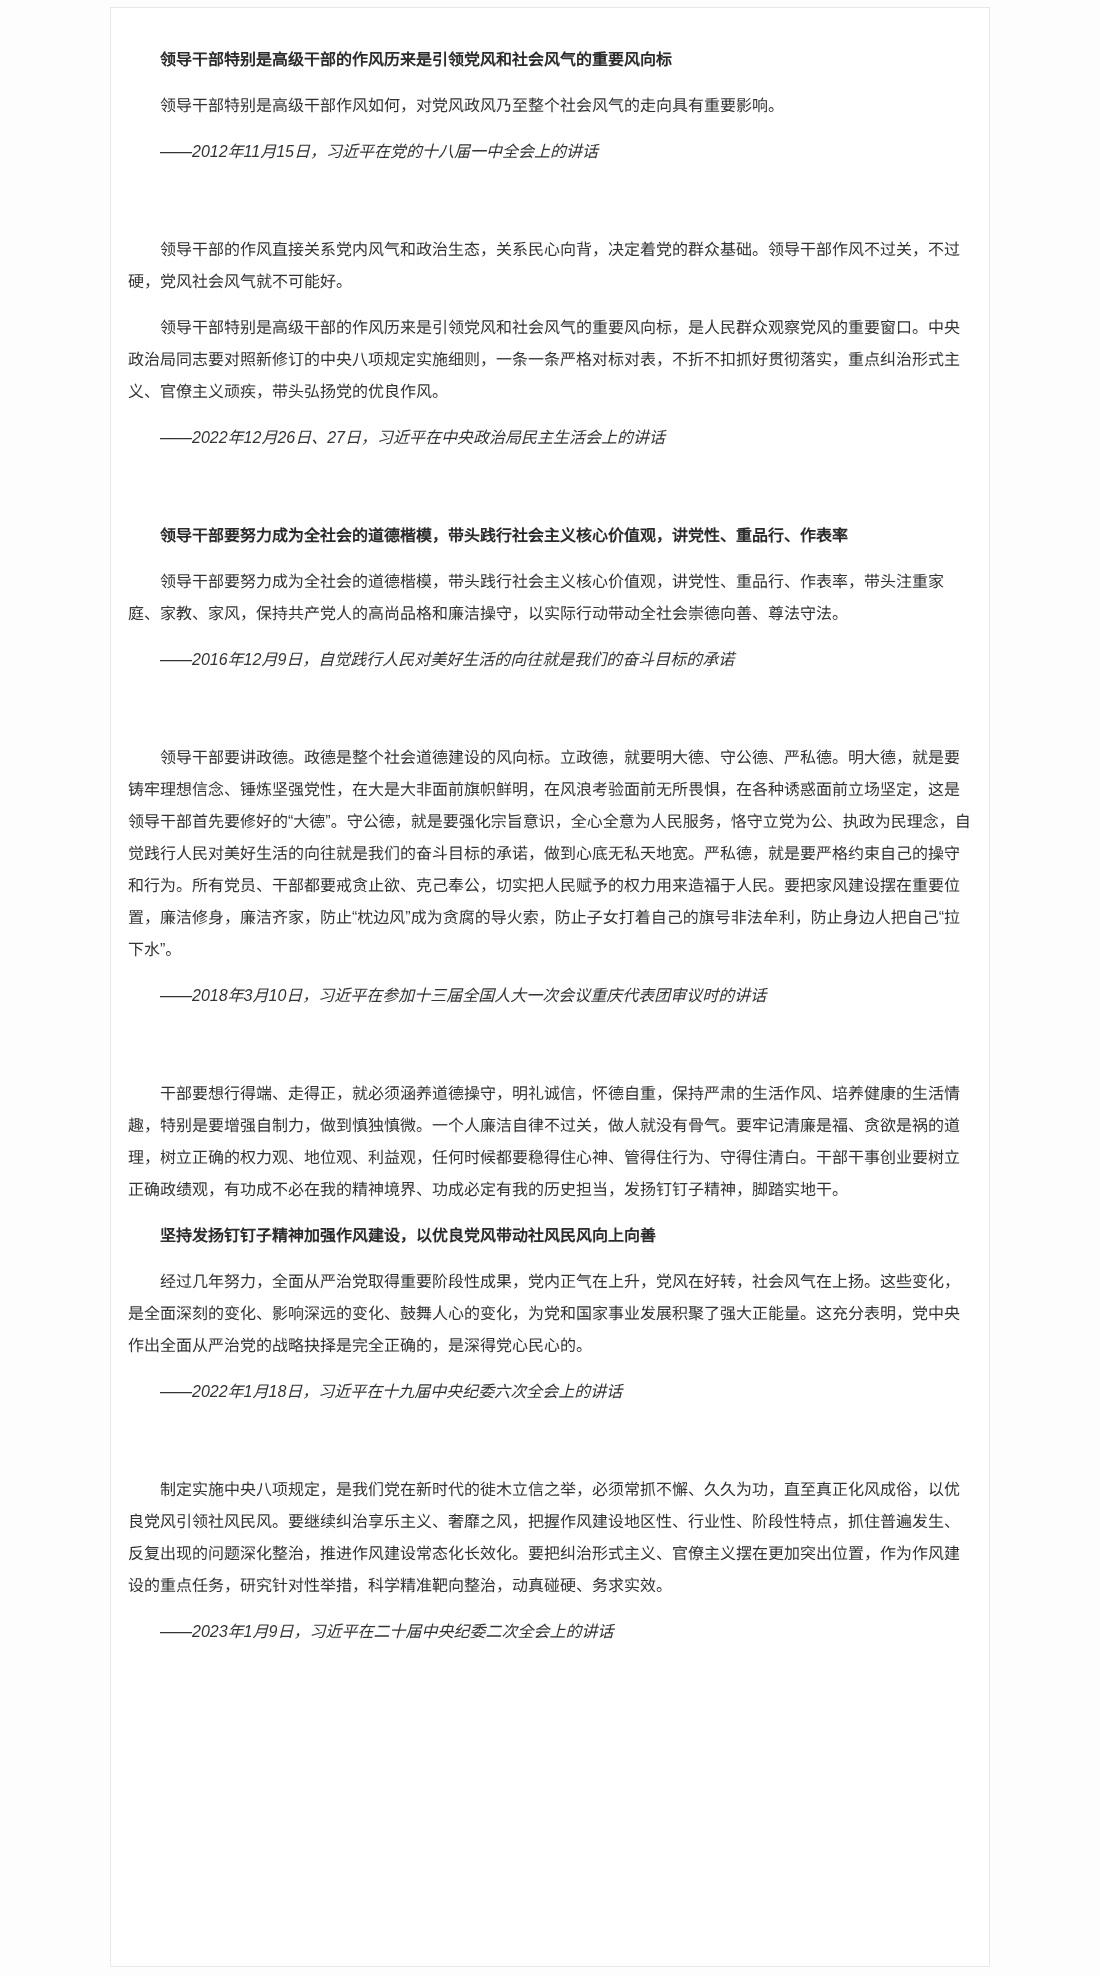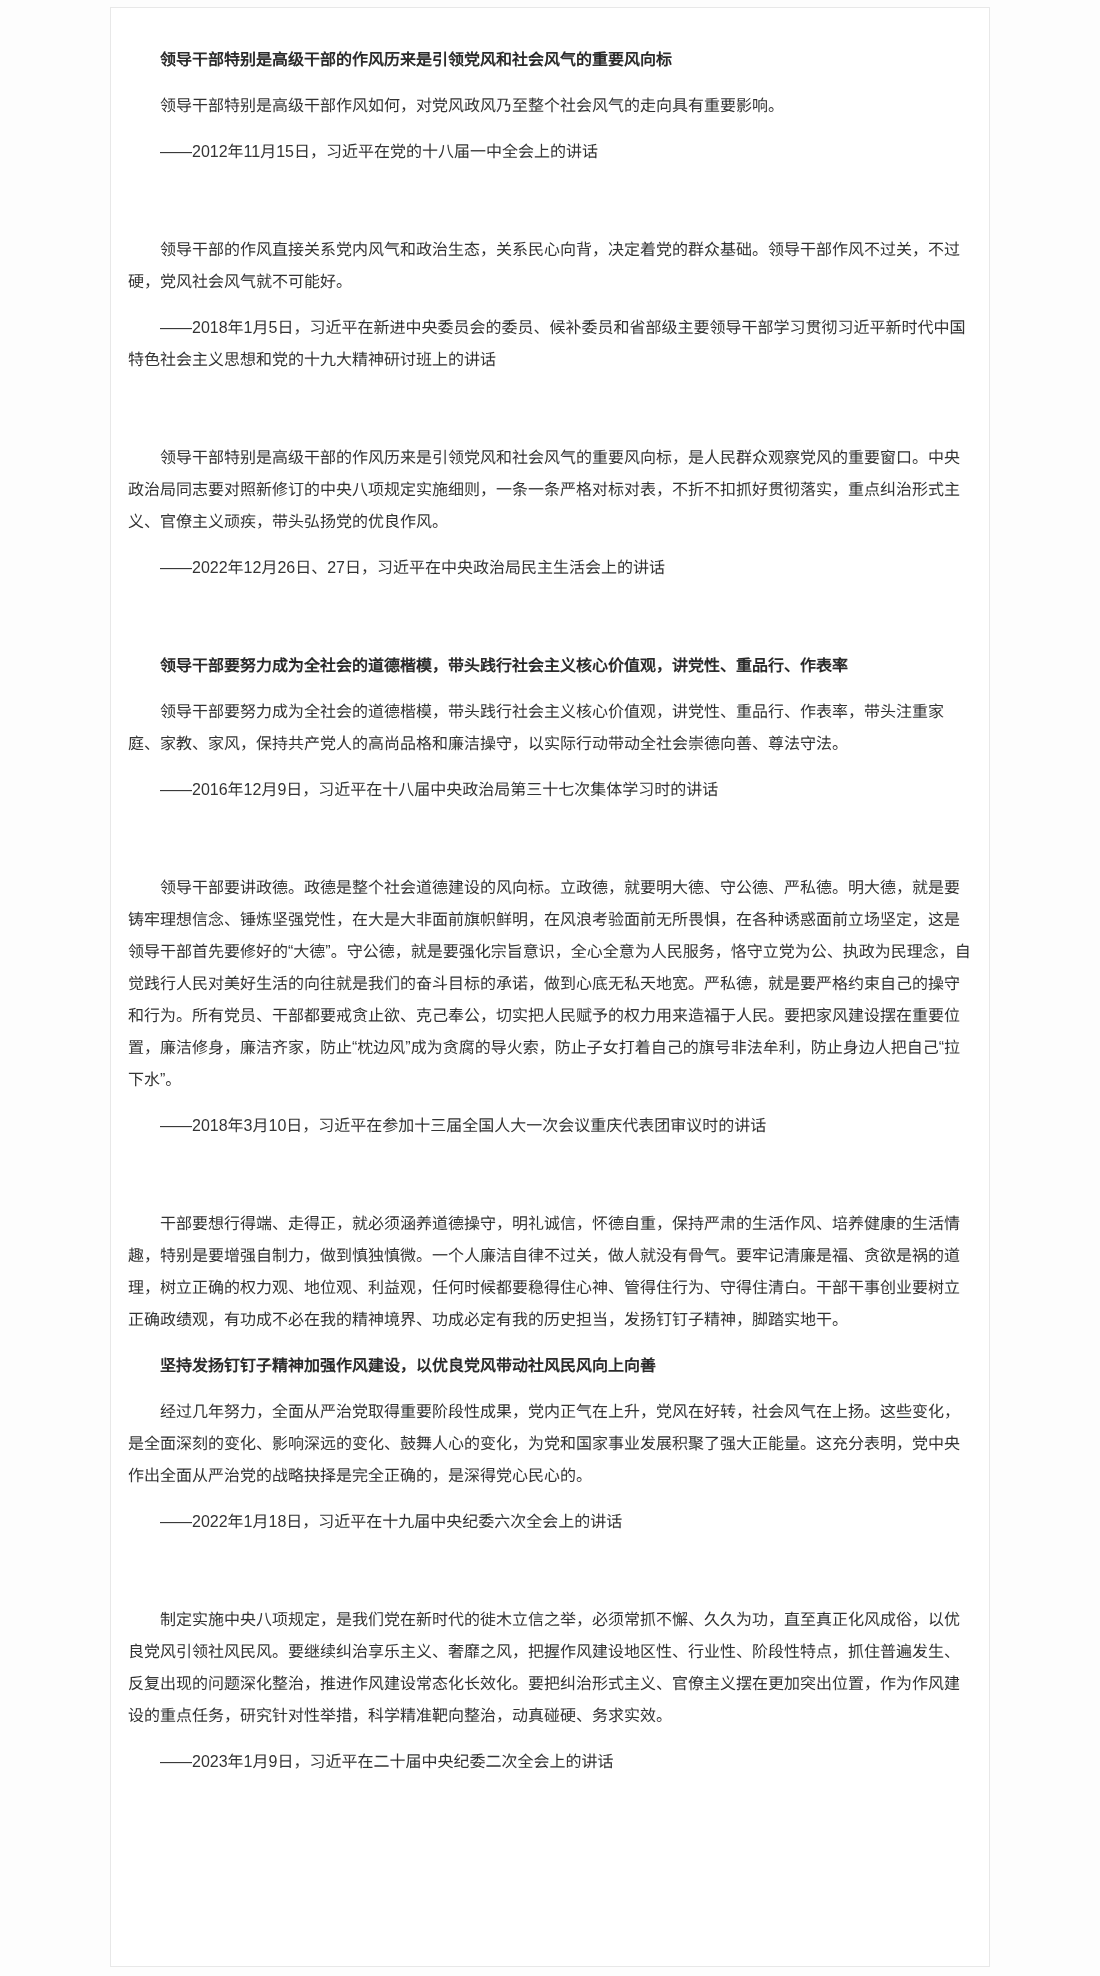--- a/index.html
+++ b/index.html
@@ -37,40 +37,40 @@
     color:var(--heading-color);
     text-indent:2em;
     margin:14px 0;
   }
   .para{
     text-indent:2em;
     margin:14px 0;
   }
   .attribution{
     margin-bottom:66px;
+    font-style:italic;
   }
   .attribution:last-child{
     margin-bottom:20px;
   }
 </style>
 </head>
 <body>
 
 <div class="page">
   <article class="content" id="article-content">
       <h2 class="heading">领导干部特别是高级干部的作风历来是引领党风和社会风气的重要风向标</h2>
       <p class="para">领导干部特别是高级干部作风如何，对党风政风乃至整个社会风气的走向具有重要影响。</p>
       <p class="para attribution">——2012年11月15日，习近平在党的十八届一中全会上的讲话</p>
       <p class="para">领导干部的作风直接关系党内风气和政治生态，关系民心向背，决定着党的群众基础。领导干部作风不过关，不过硬，党风社会风气就不可能好。</p>
-      <p class="para attribution">——2018年1月5日，习近平在新进中央委员会的委员、候补委员和省部级主要领导干部学习贯彻习近平新时代中国特色社会主义思想和党的十九大精神研讨班上的讲话</p>
       <p class="para">领导干部特别是高级干部的作风历来是引领党风和社会风气的重要风向标，是人民群众观察党风的重要窗口。中央政治局同志要对照新修订的中央八项规定实施细则，一条一条严格对标对表，不折不扣抓好贯彻落实，重点纠治形式主义、官僚主义顽疾，带头弘扬党的优良作风。</p>
       <p class="para attribution">——2022年12月26日、27日，习近平在中央政治局民主生活会上的讲话</p>
       <h2 class="heading">领导干部要努力成为全社会的道德楷模，带头践行社会主义核心价值观，讲党性、重品行、作表率</h2>
       <p class="para">领导干部要努力成为全社会的道德楷模，带头践行社会主义核心价值观，讲党性、重品行、作表率，带头注重家庭、家教、家风，保持共产党人的高尚品格和廉洁操守，以实际行动带动全社会崇德向善、尊法守法。</p>
-      <p class="para attribution">——2016年12月9日，习近平在十八届中央政治局第三十七次集体学习时的讲话</p>
+      <p class="para attribution">——2016年12月9日，自觉践行人民对美好生活的向往就是我们的奋斗目标的承诺</p>
       <p class="para">领导干部要讲政德。政德是整个社会道德建设的风向标。立政德，就要明大德、守公德、严私德。明大德，就是要铸牢理想信念、锤炼坚强党性，在大是大非面前旗帜鲜明，在风浪考验面前无所畏惧，在各种诱惑面前立场坚定，这是领导干部首先要修好的“大德”。守公德，就是要强化宗旨意识，全心全意为人民服务，恪守立党为公、执政为民理念，自觉践行人民对美好生活的向往就是我们的奋斗目标的承诺，做到心底无私天地宽。严私德，就是要严格约束自己的操守和行为。所有党员、干部都要戒贪止欲、克己奉公，切实把人民赋予的权力用来造福于人民。要把家风建设摆在重要位置，廉洁修身，廉洁齐家，防止“枕边风”成为贪腐的导火索，防止子女打着自己的旗号非法牟利，防止身边人把自己“拉下水”。</p>
       <p class="para attribution">——2018年3月10日，习近平在参加十三届全国人大一次会议重庆代表团审议时的讲话</p>
       <p class="para">干部要想行得端、走得正，就必须涵养道德操守，明礼诚信，怀德自重，保持严肃的生活作风、培养健康的生活情趣，特别是要增强自制力，做到慎独慎微。一个人廉洁自律不过关，做人就没有骨气。要牢记清廉是福、贪欲是祸的道理，树立正确的权力观、地位观、利益观，任何时候都要稳得住心神、管得住行为、守得住清白。干部干事创业要树立正确政绩观，有功成不必在我的精神境界、功成必定有我的历史担当，发扬钉钉子精神，脚踏实地干。</p>
       <h2 class="heading">坚持发扬钉钉子精神加强作风建设，以优良党风带动社风民风向上向善</h2>
       <p class="para">经过几年努力，全面从严治党取得重要阶段性成果，党内正气在上升，党风在好转，社会风气在上扬。这些变化，是全面深刻的变化、影响深远的变化、鼓舞人心的变化，为党和国家事业发展积聚了强大正能量。这充分表明，党中央作出全面从严治党的战略抉择是完全正确的，是深得党心民心的。</p>
       <p class="para attribution">——2022年1月18日，习近平在十九届中央纪委六次全会上的讲话</p>
       <p class="para">制定实施中央八项规定，是我们党在新时代的徙木立信之举，必须常抓不懈、久久为功，直至真正化风成俗，以优良党风引领社风民风。要继续纠治享乐主义、奢靡之风，把握作风建设地区性、行业性、阶段性特点，抓住普遍发生、反复出现的问题深化整治，推进作风建设常态化长效化。要把纠治形式主义、官僚主义摆在更加突出位置，作为作风建设的重点任务，研究针对性举措，科学精准靶向整治，动真碰硬、务求实效。</p>
       <p class="para attribution">——2023年1月9日，习近平在二十届中央纪委二次全会上的讲话</p>
     </article>
 </div>

